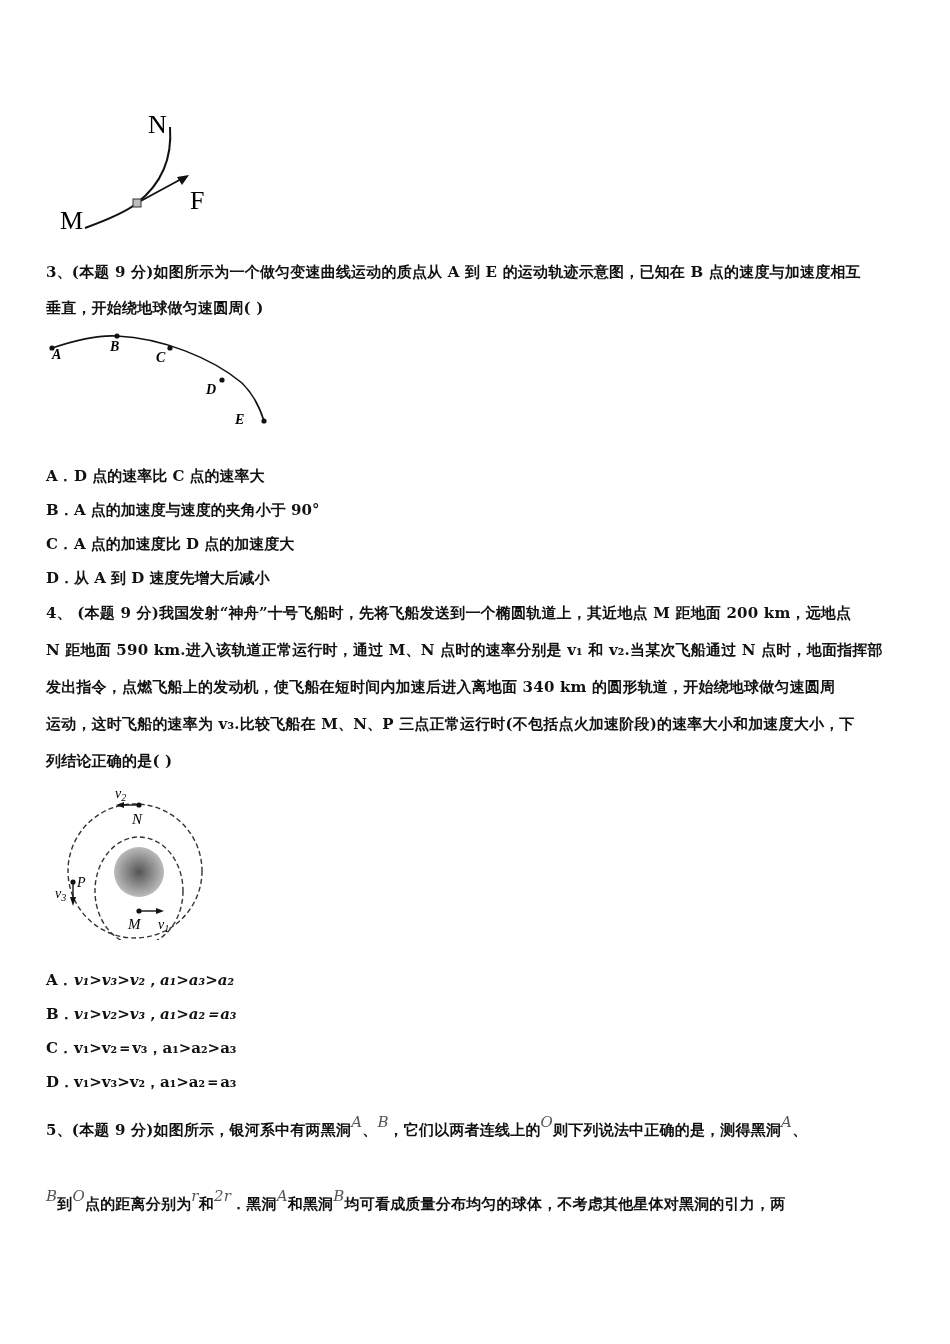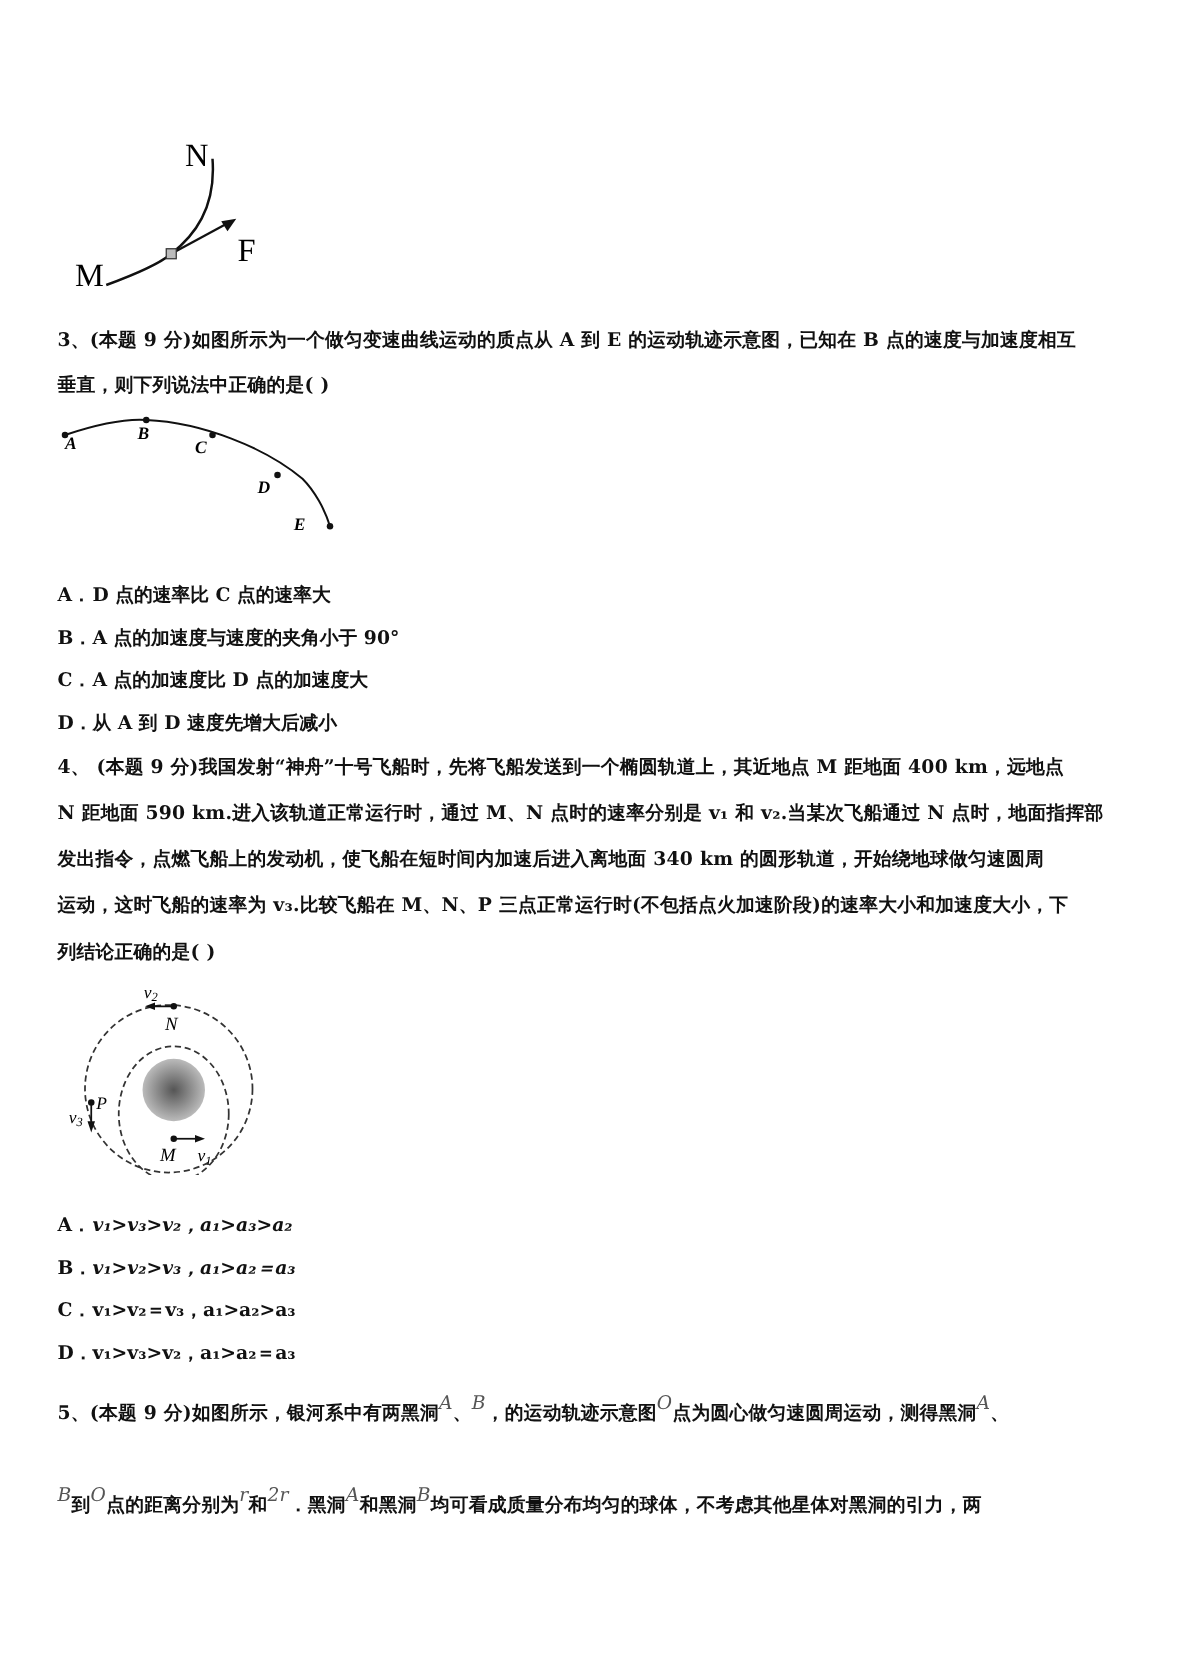--- a/index.html
+++ b/index.html
@@ -19,42 +19,42 @@
   <path d="M30,123 C60,112 75,104 82,98 C100,84 118,62 115,22" fill="none" stroke="#111" stroke-width="2"></path>
   <line x1="82" y1="98" x2="130" y2="72" stroke="#111" stroke-width="1.8"></line>
   <polygon points="134,70 122,72 127,80" fill="#111"></polygon>
   <rect x="78" y="94" width="8" height="8" fill="#bbb" stroke="#333" stroke-width="1"></rect>
   <text x="93" y="28" font-size="26">N</text>
   <text x="5" y="124" font-size="26">M</text>
   <text x="135" y="104" font-size="26">F</text>
 </svg>
 
 <div class="line" style="top:262px">3、(本题 9 分)如图所示为一个做匀变速曲线运动的质点从 A 到 E 的运动轨迹示意图，已知在 B 点的速度与加速度相互</div>
-<div class="line" style="top:298px">垂直，则下列说法中正确的是(    )</div>
+<div class="line" style="top:298px">垂直，开始绕地球做匀速圆周(    )</div>
 
 <svg class="abs" style="left:42px;top:328px" width="240" height="100" viewBox="0 0 240 100">
   <path d="M10,20 C40,10 60,7 75,8 C120,10 170,30 200,55 C210,65 218,80 222,93" fill="none" stroke="#111" stroke-width="1.6"></path>
   <circle cx="10" cy="20" r="2.6" fill="#111"></circle>
   <circle cx="75" cy="8" r="2.6" fill="#111"></circle>
   <circle cx="128" cy="20" r="2.6" fill="#111"></circle>
   <circle cx="180" cy="52" r="2.6" fill="#111"></circle>
   <circle cx="222" cy="93" r="2.6" fill="#111"></circle>
   <text x="10" y="31" font-size="14" font-style="italic" font-weight="bold">A</text>
   <text x="68" y="23" font-size="14" font-style="italic" font-weight="bold">B</text>
   <text x="114" y="34" font-size="14" font-style="italic" font-weight="bold">C</text>
   <text x="164" y="66" font-size="14" font-style="italic" font-weight="bold">D</text>
   <text x="193" y="96" font-size="14" font-style="italic" font-weight="bold">E</text>
 </svg>
 
 <div class="opt" style="top:466px"><span class="lbl">A．</span><span>D 点的速率比 C 点的速率大</span></div>
 <div class="opt" style="top:500px"><span class="lbl">B．</span><span>A 点的加速度与速度的夹角小于 90°</span></div>
 <div class="opt" style="top:534px"><span class="lbl">C．</span><span>A 点的加速度比 D 点的加速度大</span></div>
 <div class="opt" style="top:568px"><span class="lbl">D．</span><span>从 A 到 D 速度先增大后减小</span></div>
 
-<div class="line" style="top:603px">4、 (本题 9 分)我国发射“神舟”十号飞船时，先将飞船发送到一个椭圆轨道上，其近地点 M 距地面 400 km，远地点</div>
+<div class="line" style="top:603px">4、 (本题 9 分)我国发射“神舟”十号飞船时，先将飞船发送到一个椭圆轨道上，其近地点 M 距地面 200 km，远地点</div>
 <div class="line" style="top:640px">N 距地面 590 km.进入该轨道正常运行时，通过 M、N 点时的速率分别是 v₁ 和 v₂.当某次飞船通过 N 点时，地面指挥部</div>
 <div class="line" style="top:677px">发出指令，点燃飞船上的发动机，使飞船在短时间内加速后进入离地面 340 km 的圆形轨道，开始绕地球做匀速圆周</div>
 <div class="line" style="top:714px">运动，这时飞船的速率为 v₃.比较飞船在 M、N、P 三点正常运行时(不包括点火加速阶段)的速率大小和加速度大小，下</div>
 <div class="line" style="top:751px">列结论正确的是(        )</div>
 
 <svg class="abs" style="left:48px;top:782px" width="165" height="158" viewBox="0 0 165 158">
   <defs>
     <radialGradient id="earth" cx="50%" cy="50%" r="50%">
       <stop offset="0%" stop-color="#555"></stop>
       <stop offset="100%" stop-color="#bbb"></stop>
@@ -79,17 +79,17 @@
   <text x="80" y="147" font-size="15" font-style="italic">M</text>
   <text x="110" y="147" font-size="14" font-style="italic">v<tspan font-size="10" dy="3">1</tspan></text>
 </svg>
 
 <div class="opt" style="top:970px"><span class="lbl">A．</span><span style="font-style:italic">v₁&gt;v₃&gt;v₂，a₁&gt;a₃&gt;a₂</span></div>
 <div class="opt" style="top:1004px"><span class="lbl">B．</span><span style="font-style:italic">v₁&gt;v₂&gt;v₃，a₁&gt;a₂＝a₃</span></div>
 <div class="opt" style="top:1038px"><span class="lbl">C．</span><span style="">v₁&gt;v₂＝v₃，a₁&gt;a₂&gt;a₃</span></div>
 <div class="opt" style="top:1072px"><span class="lbl">D．</span><span style="">v₁&gt;v₃&gt;v₂，a₁&gt;a₂＝a₃</span></div>
 
 <div class="line" style="top:1120px">
-  <span>5、(本题 9 分)如图所示，银河系中有两黑洞</span><i class="m">A</i><span>、</span><i class="m">B</i><span>，的运动轨迹示意图</span><i class="m">O</i><span>点为圆心做匀速圆周运动，测得黑洞</span><i class="m">A</i><span>、</span>
+  <span>5、(本题 9 分)如图所示，银河系中有两黑洞</span><i class="m">A</i><span>、</span><i class="m">B</i><span>，它们以两者连线上的</span><i class="m">O</i><span>则下列说法中正确的是，测得黑洞</span><i class="m">A</i><span>、</span>
 </div>
 <div class="line" style="top:1194px">
   <i class="m">B</i><span>到</span><i class="m">O</i><span>点的距离分别为</span><i class="m">r</i><span>和</span><i class="m">2r</i><span>．黑洞</span><i class="m">A</i><span>和黑洞</span><i class="m">B</i><span>均可看成质量分布均匀的球体，不考虑其他星体对黑洞的引力，两</span>
 </div>
 
 </body></html>

